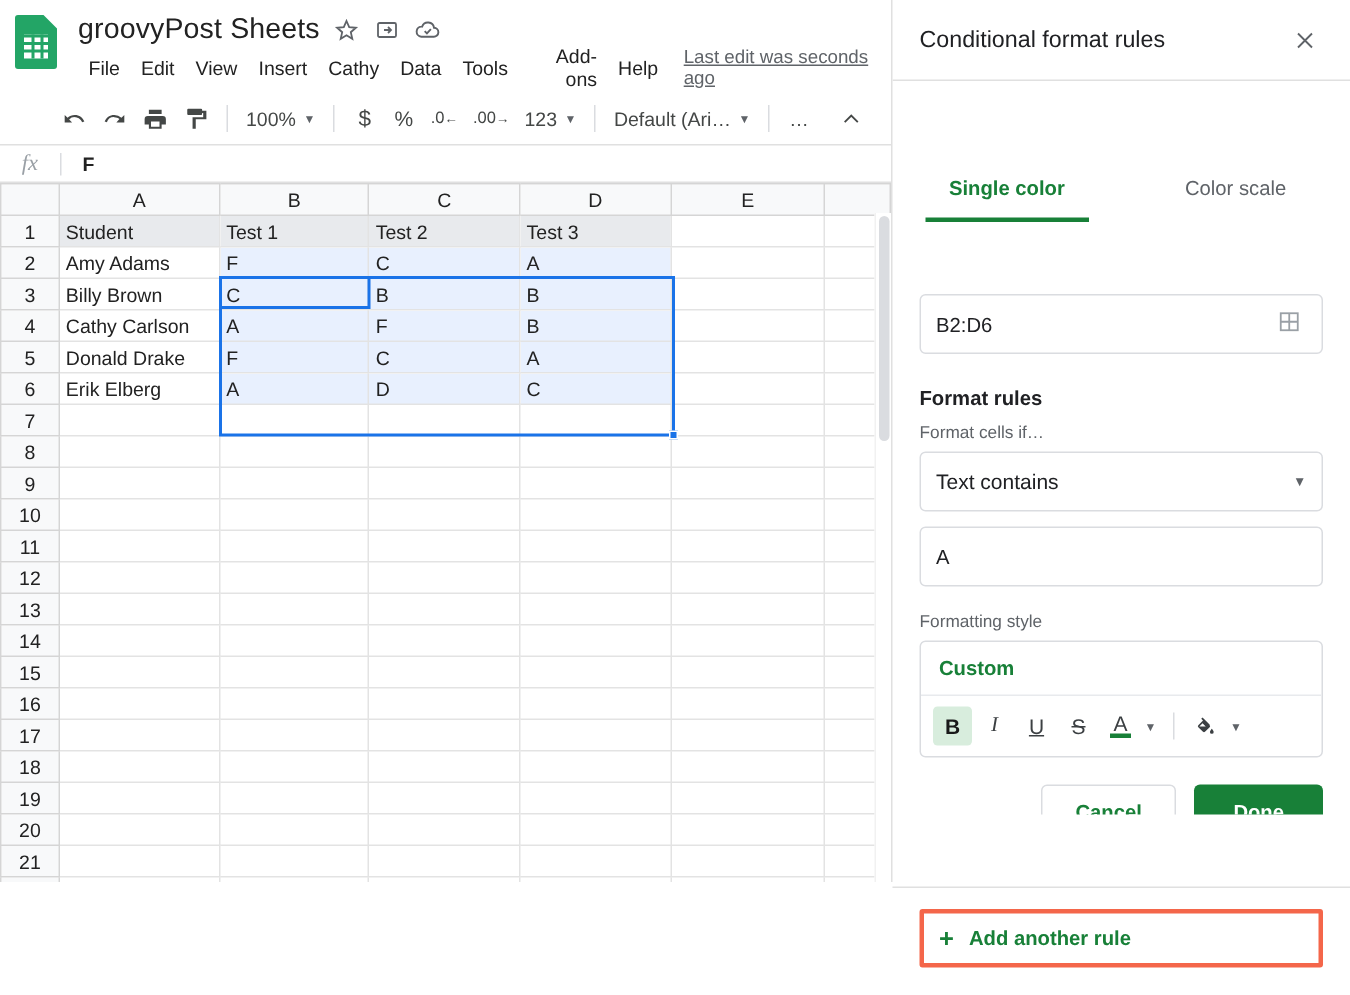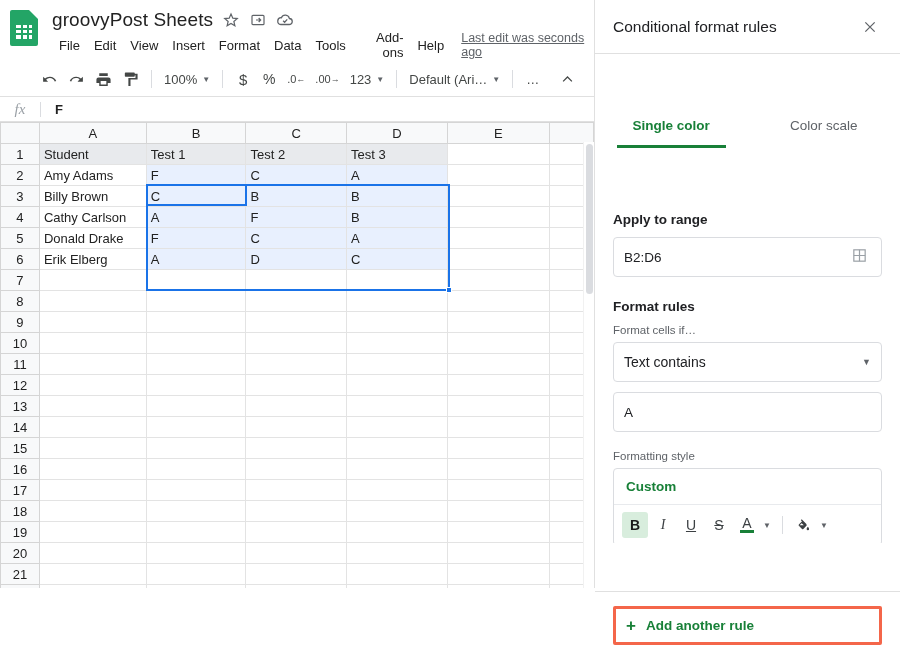--- a/index.html
+++ b/index.html
@@ -179,21 +179,21 @@
             <path d="M9.5 13l2 2 3.5-3.8"></path>
           </svg>
         </span>
       </div>
 
       <div class="menu-row">
         <span class="menu-item">File</span>
         <span class="menu-item">Edit</span>
         <span class="menu-item">View</span>
         <span class="menu-item">Insert</span>
-        <span class="menu-item">Format</span>
+        <span class="menu-item">Cathy</span>
         <span class="menu-item">Data</span>
         <span class="menu-item">Tools</span>
         <span class="menu-item">Add-ons</span>
         <span class="menu-item">Help</span>
         <span class="lastedit">Last edit was seconds ago</span>
       </div>
     </div>
 
     <div class="toolbar">
       <div class="tb">
@@ -517,21 +517,20 @@
       </span>
     </div>
 
     <div class="tabs">
       <div class="tab active">Single color</div>
       <div class="tab">Color scale</div>
     </div>
 
     <div class="side-body">
 
-      <div class="lbl-strong">Apply to range</div>
       <div class="field">
         <span class="fgrow">B2:D6</span>
         <span class="range-icon">
           <svg width="17" height="17" viewBox="0 0 24 24" fill="none" stroke="#9aa0a6" stroke-width="1.7">
             <rect x="4" y="4" width="16" height="16"></rect>
             <path d="M12 4v16M4 12h16"></path>
           </svg>
         </span>
       </div>
 

